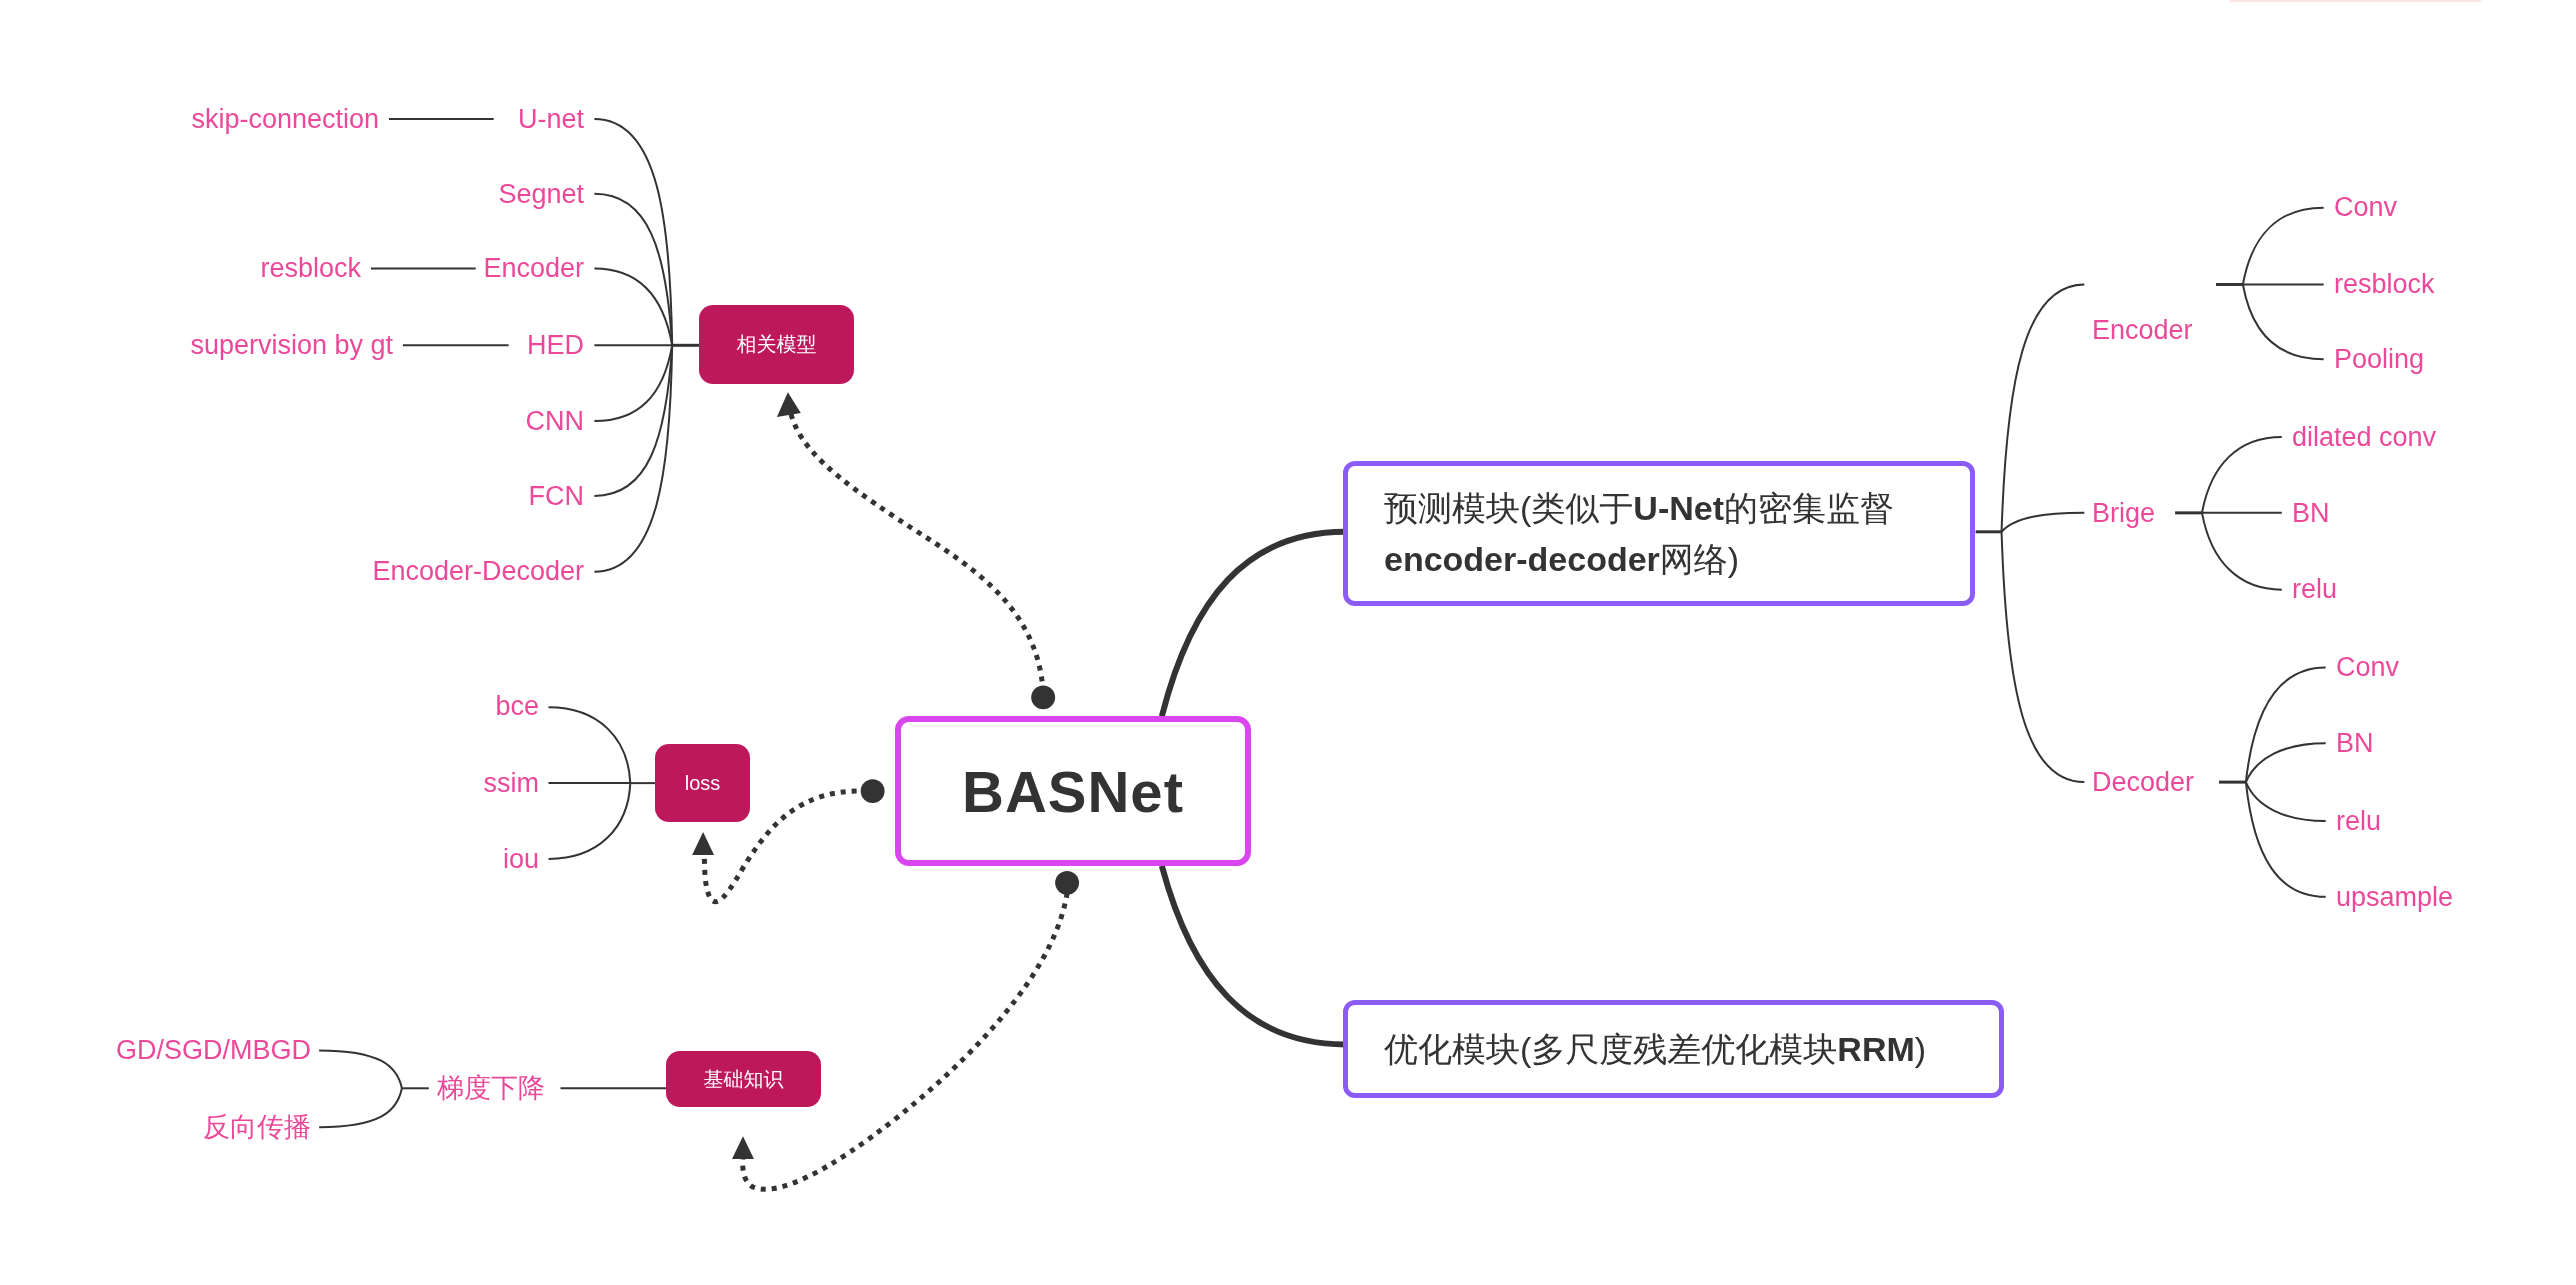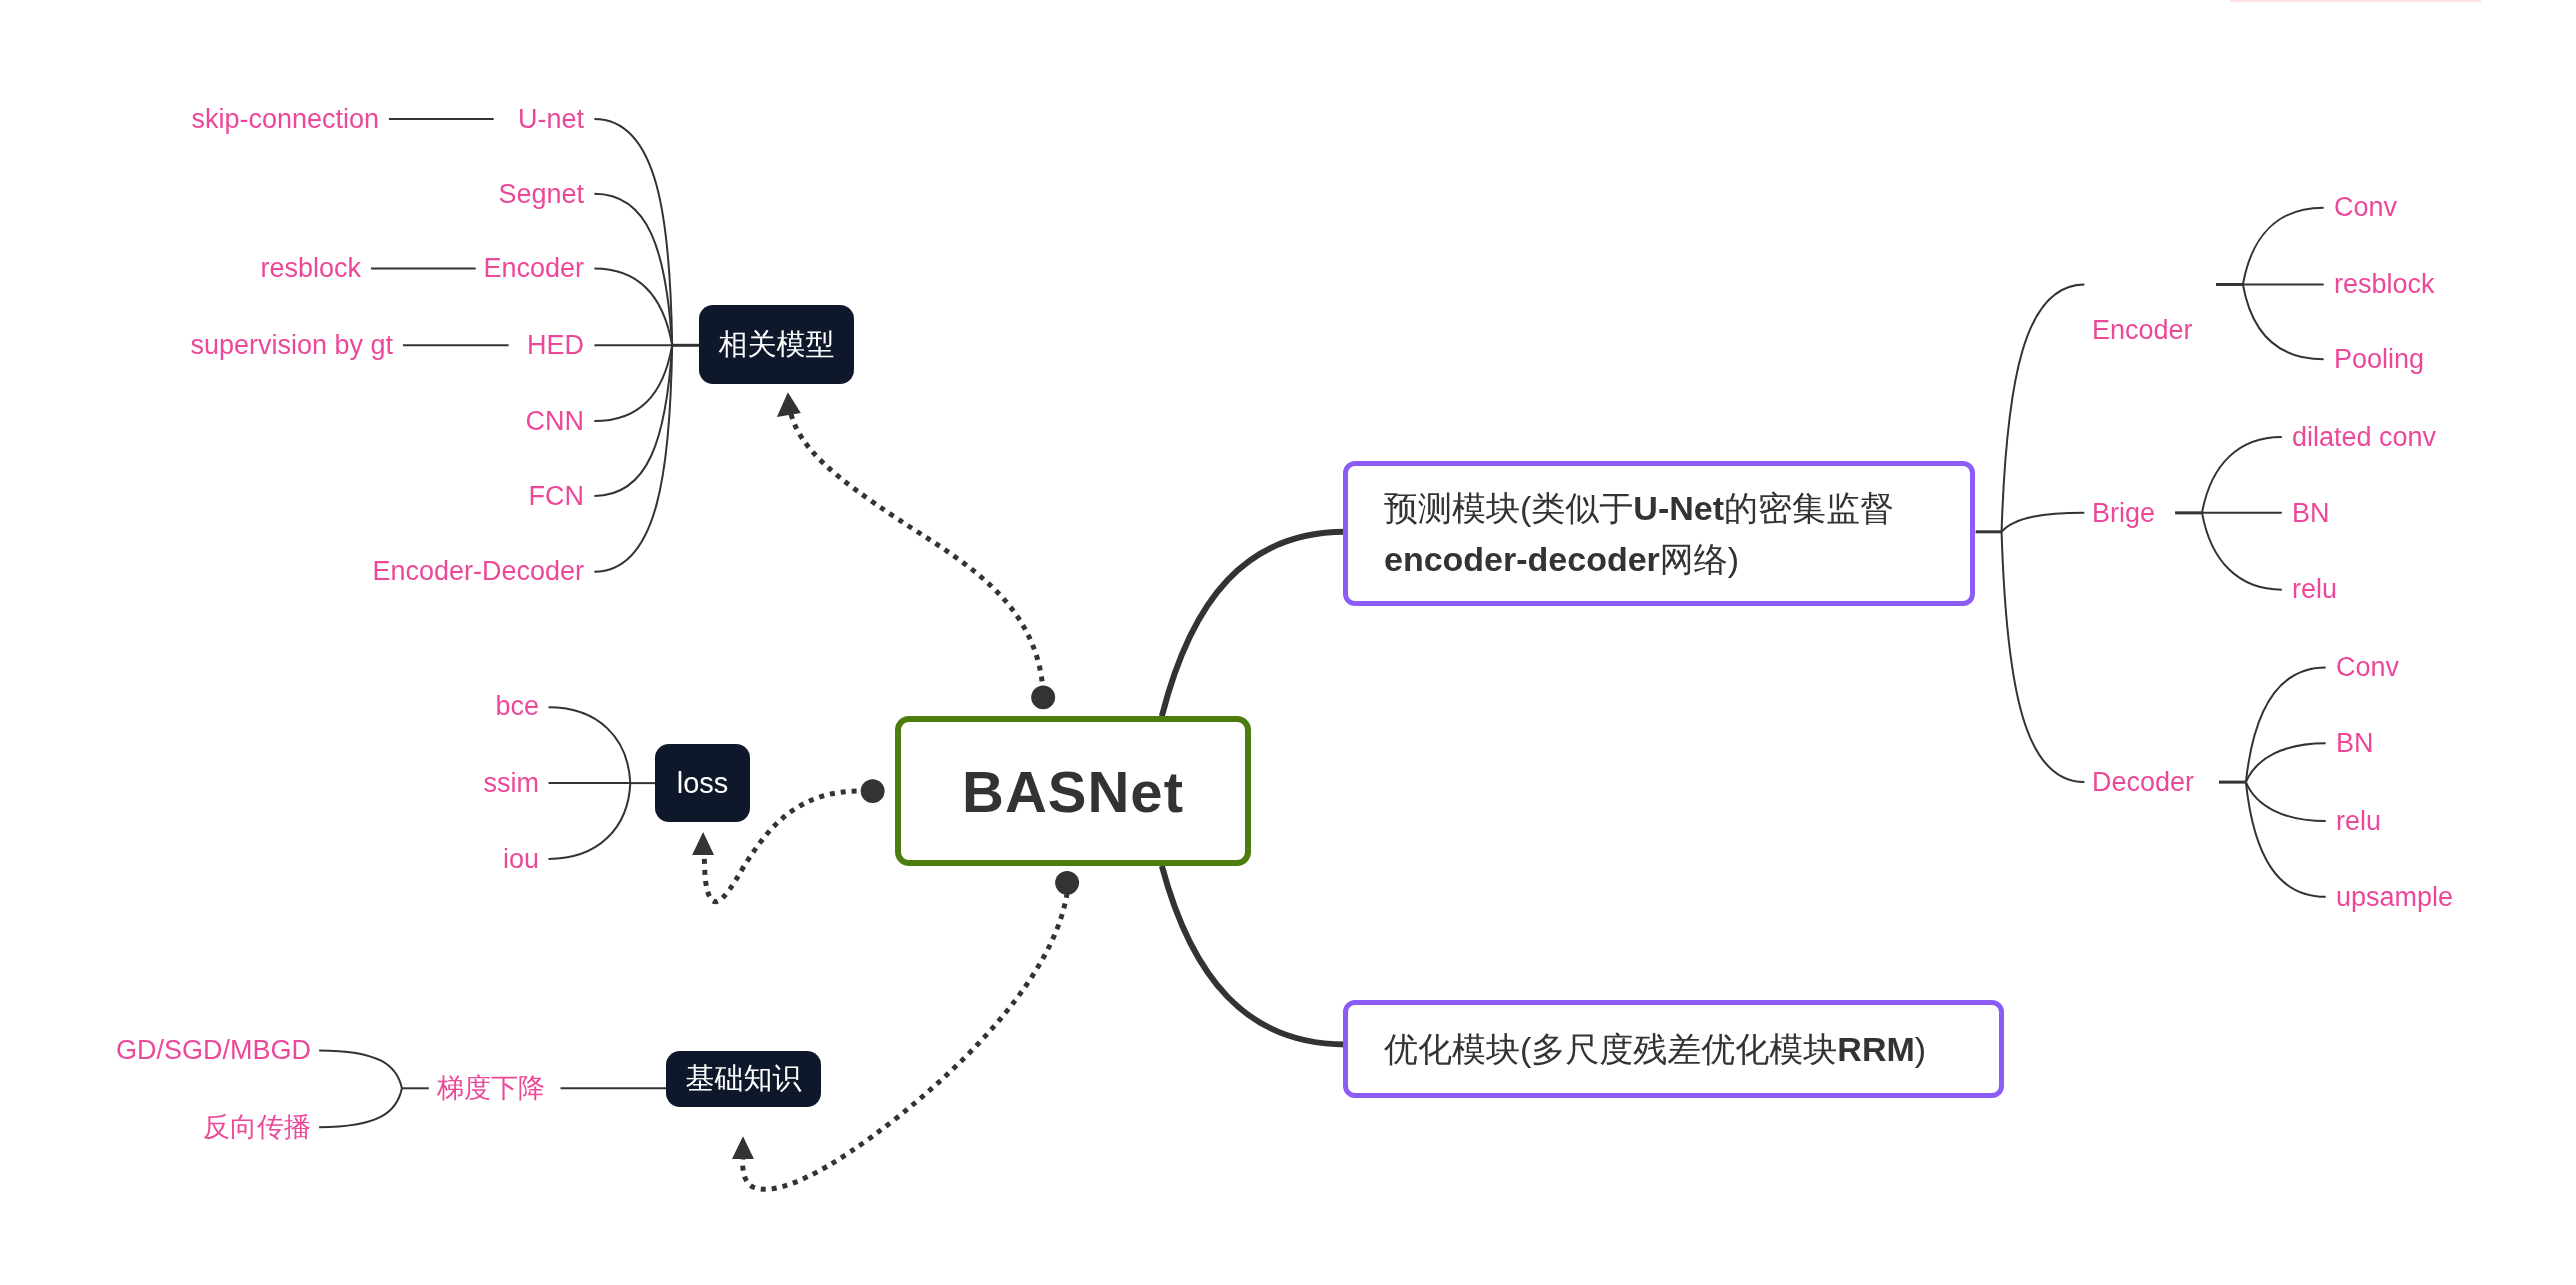--- a/index.html
+++ b/index.html
@@ -2,24 +2,24 @@
 <html><head>
 <meta charset="utf-8">
 <style>
   html, body { margin: 0; padding: 0; background: #ffffff; }
   body { width: 2576px; height: 1286px; position: relative; overflow: hidden; font-family: "Liberation Sans", "DejaVu Sans", sans-serif; color: #333333; }
   #canvas { position: absolute; left: 0; top: 0; width: 2576px; height: 1286px; }
   .top-strip { position: absolute; left: 2230px; top: 0; width: 251px; height: 2px; background: #fbe3e3; }
   .node { position: absolute; box-sizing: border-box; display: flex; align-items: center; }
   .leaf { font-size: 27px; color: #ec4899; white-space: nowrap; line-height: 1; }
   .leaf.right-align { justify-content: flex-end; text-align: right; }
-  .root { border: 6px solid #4d7c0f; border-radius: 14px; background: #fff; justify-content: center; font-weight: bold; font-size: 58px; letter-spacing: 1px; }
+  .root { border: 6px solid #d946ef; border-radius: 14px; background: #fff; justify-content: center; font-weight: bold; font-size: 58px; letter-spacing: 1px; }
   .main-topic { border: 5px solid #8b5cf6; border-radius: 12px; background: #fff; padding: 0 36px; font-size: 34px; line-height: 1.5; color: #333; }
   .main-topic b { font-weight: bold; }
-  .float-topic { background: #0f172a; color: #ffffff; border-radius: 14px; justify-content: center; font-size: 29px; }
+  .float-topic { background: #be185d; color: #ffffff; border-radius: 14px; justify-content: center; font-size: 20px; }
 </style>
 </head>
 <body>
 
 <div class="top-strip"></div>
 
 <svg id="canvas" xmlns="http://www.w3.org/2000/svg" width="2576" height="1286" viewBox="0 0 2583 1289">
 
   <path d="M1165,718 C1195,600 1250,533 1349,533" fill="none" stroke="#333" stroke-width="6"></path>
   <path d="M1165,868 C1195,980 1250,1047 1349,1047" fill="none" stroke="#333" stroke-width="6"></path>

